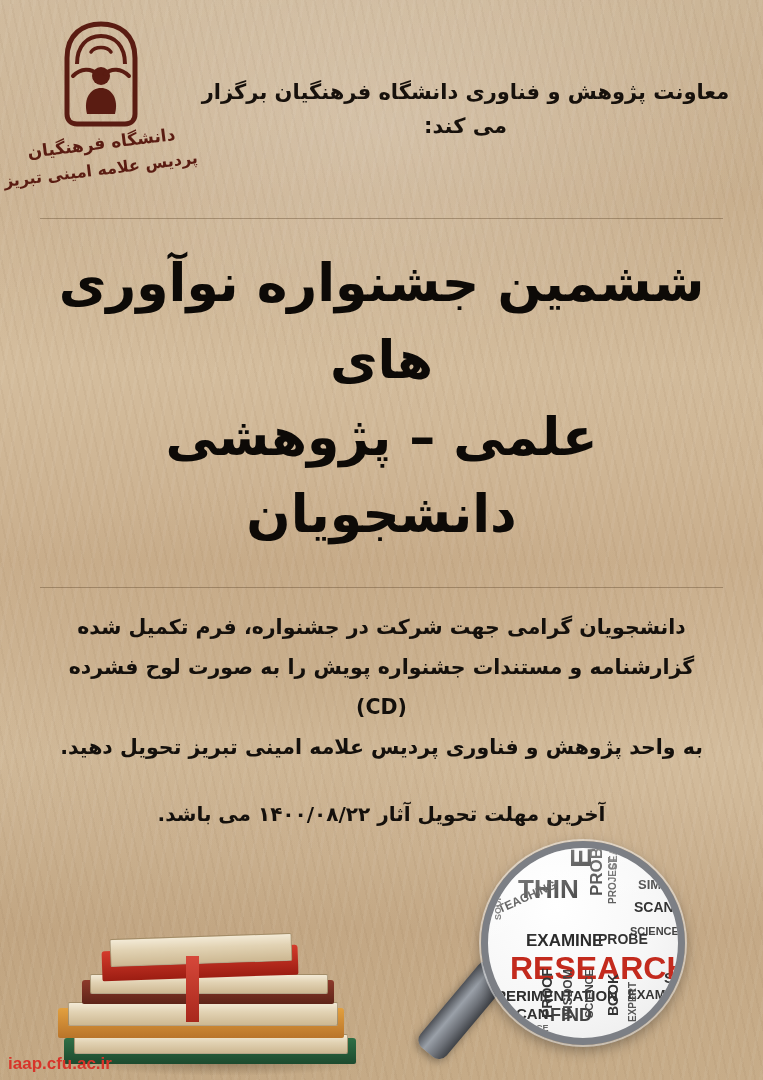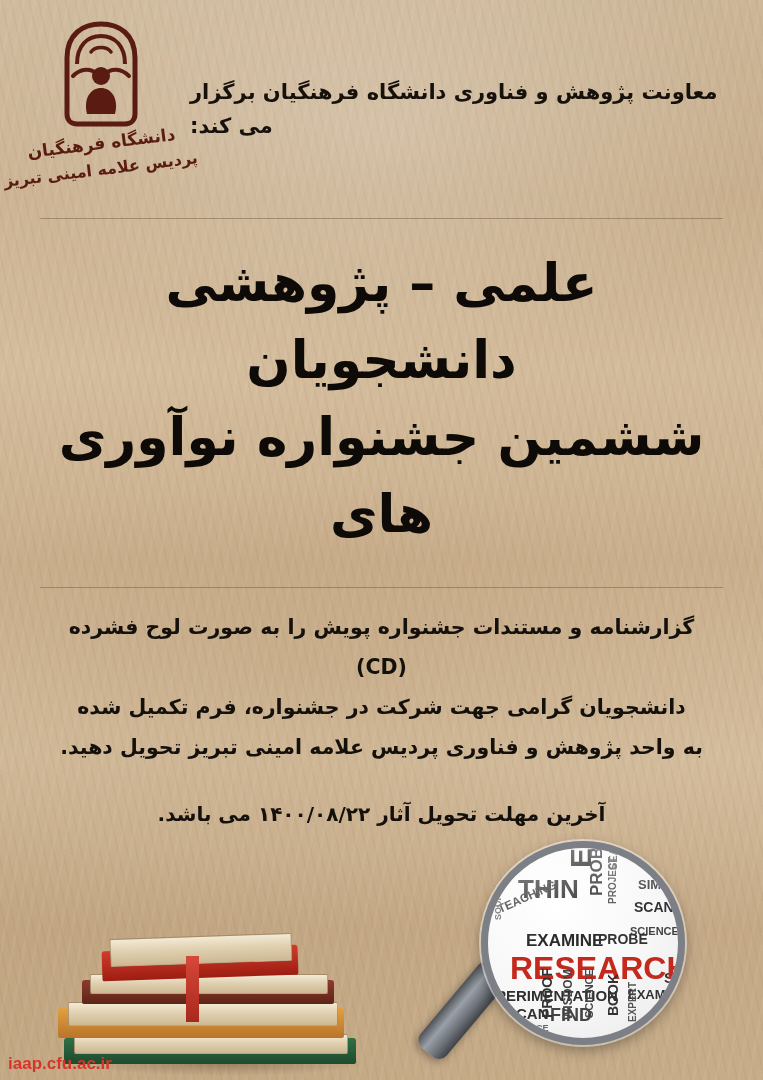--- a/index.html
+++ b/index.html
@@ -74,21 +74,21 @@
     text-align: center;
     white-space: nowrap;
     transform: rotate(-7deg);
   }
   .logo-line1 { font-size: 17px; margin-top: 3px; }
   .logo-line2 { font-size: 16px; margin-top: 7px; }
 
   .header-text {
     flex: 1 1 auto;
     padding: 58px 6px 0 4px;
-    text-align: left;
+    text-align: center;
     direction: rtl;
   }
   .header-text .line {
     font-size: 21px;
     font-weight: bold;
     color: #17110c;
     line-height: 1.6;
   }
 
   .divider {
@@ -288,29 +288,29 @@
       </div>
 
       <div class="header-text">
         <div class="line">معاونت پژوهش و فناوری دانشگاه فرهنگیان برگزار می کند:</div>
       </div>
     </div>
 
     <div class="divider"></div>
 
     <div class="title-block">
+      <div class="title-line">ششمین جشنواره نوآوری های</div>
       <div class="title-line">علمی – پژوهشی دانشجویان</div>
-      <div class="title-line">ششمین جشنواره نوآوری های</div>
     </div>
 
     <div class="divider2"></div>
 
     <div class="body-block">
+      <div class="body-line">دانشجویان گرامی جهت شرکت در جشنواره، فرم تکمیل شده</div>
       <div class="body-line">گزارشنامه و مستندات جشنواره پویش را به صورت لوح فشرده (CD)</div>
-      <div class="body-line">دانشجویان گرامی جهت شرکت در جشنواره، فرم تکمیل شده</div>
       <div class="body-line">به واحد پژوهش و فناوری پردیس علامه امینی تبریز تحویل دهید.</div>
     </div>
 
     <div class="deadline">آخرین مهلت تحویل آثار ۱۴۰۰/۰۸/۲۲ می باشد.</div>
   </div>
 
   <div class="artwork">
 
     <div class="books">
       <div class="shadow-ellipse"></div>

